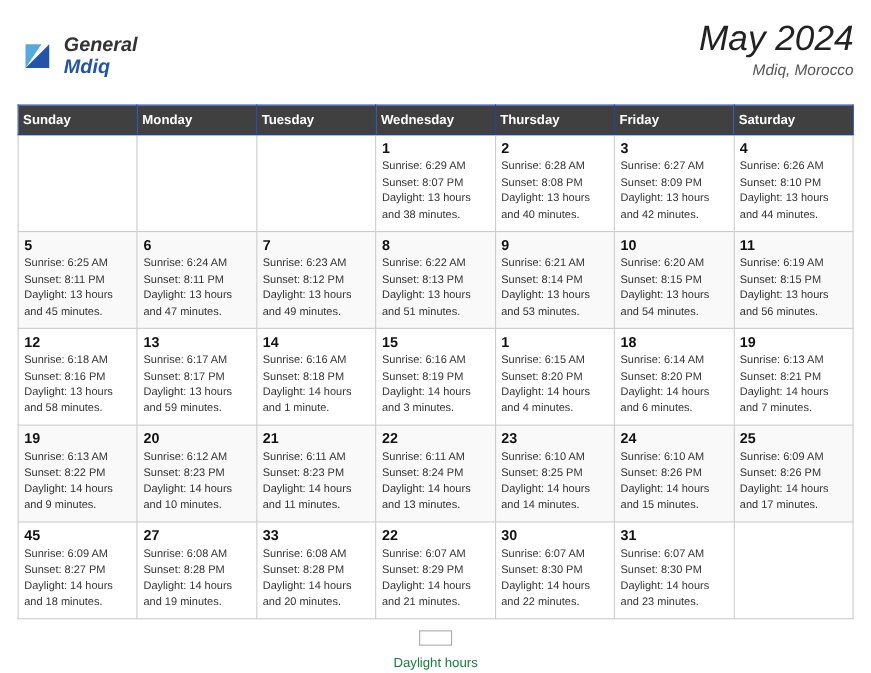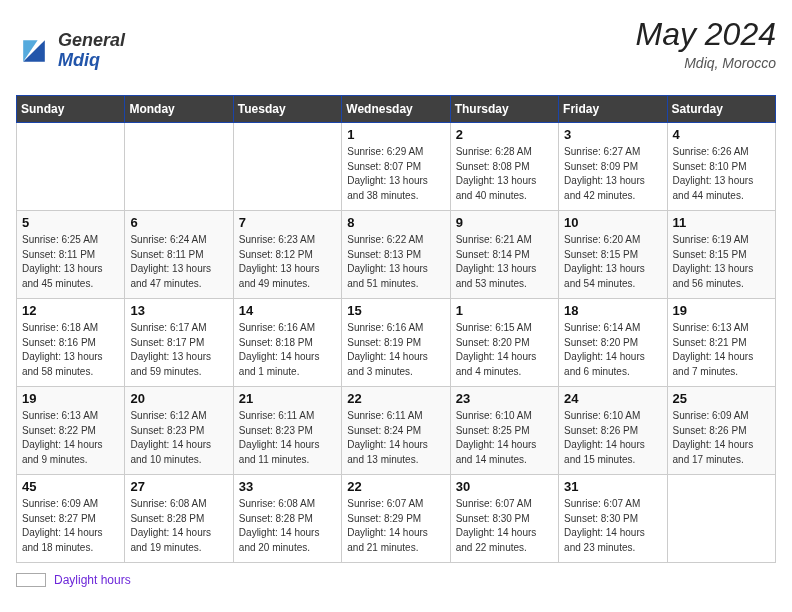--- a/index.html
+++ b/index.html
@@ -84,24 +84,25 @@
       color: #333;
       font-size: 10px;
       line-height: 1.45;
     }
     .empty-cell {
       background: #fff !important;
     }
     .footer {
       margin-top: 10px;
       font-size: 12px;
-      color: #6d28d9;
+      color: #15803d;
       display: flex;
       align-items: center;
       gap: 8px;
+      flex-direction: column;
     }
     .footer-swatch {
       width: 30px;
       height: 14px;
       background: #fff;
       border: 1px solid #aaa;
       display: inline-block;
     }
   </style>
 </head>

